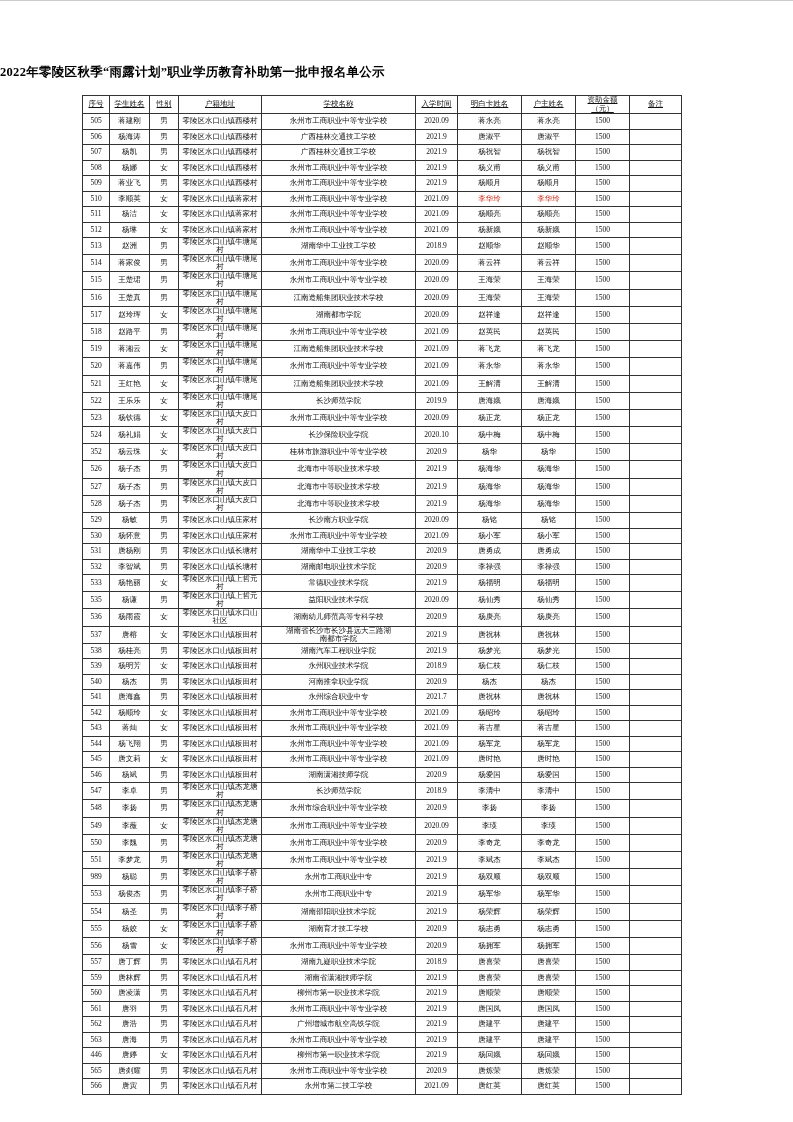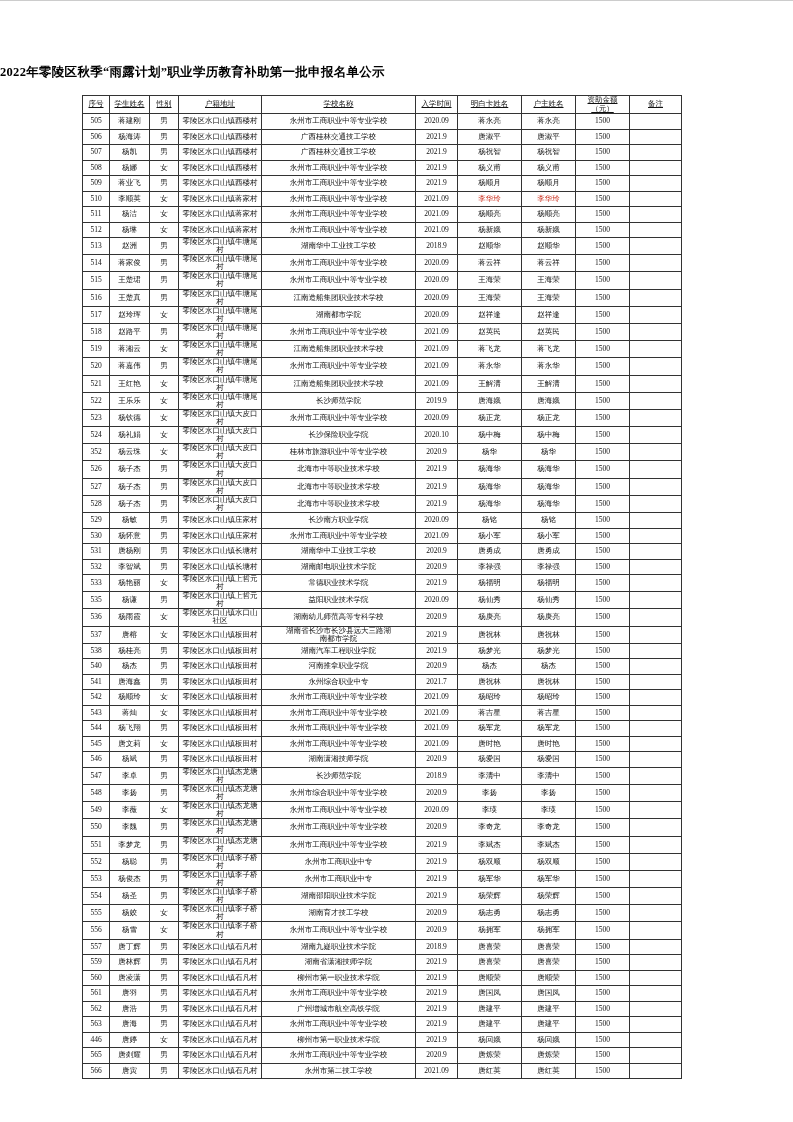--- a/index.html
+++ b/index.html
@@ -443,20 +443,32 @@
         <td class="col-gender">男</td>
         <td class="col-address">零陵区水口山镇板田村</td>
         <td class="col-school">湖南汽车工程职业学院</td>
         <td class="col-date">2021.9</td>
         <td class="col-card">杨梦光</td>
         <td class="col-head">杨梦光</td>
         <td class="col-amount">1500</td>
         <td class="col-note"></td>
       </tr>
       <tr>
+        <td class="col-no">539</td>
+        <td class="col-name">杨明芳</td>
+        <td class="col-gender">女</td>
+        <td class="col-address">零陵区水口山镇板田村</td>
+        <td class="col-school">永州职业技术学院</td>
+        <td class="col-date">2018.9</td>
+        <td class="col-card">杨仁枝</td>
+        <td class="col-head">杨仁枝</td>
+        <td class="col-amount">1500</td>
+        <td class="col-note"></td>
+      </tr>
+      <tr>
         <td class="col-no">540</td>
         <td class="col-name">杨杰</td>
         <td class="col-gender">男</td>
         <td class="col-address">零陵区水口山镇板田村</td>
         <td class="col-school">河南推拿职业学院</td>
         <td class="col-date">2020.9</td>
         <td class="col-card">杨杰</td>
         <td class="col-head">杨杰</td>
         <td class="col-amount">1500</td>
         <td class="col-note"></td>
@@ -587,21 +599,21 @@
         <td class="col-gender">男</td>
         <td class="col-address">零陵区水口山镇杰龙塘村</td>
         <td class="col-school">永州市工商职业中等专业学校</td>
         <td class="col-date">2021.9</td>
         <td class="col-card">李斌杰</td>
         <td class="col-head">李斌杰</td>
         <td class="col-amount">1500</td>
         <td class="col-note"></td>
       </tr>
       <tr>
-        <td class="col-no">552</td>
+        <td class="col-no">989</td>
         <td class="col-name">杨聪</td>
         <td class="col-gender">男</td>
         <td class="col-address">零陵区水口山镇李子桥村</td>
         <td class="col-school">永州市工商职业中专</td>
         <td class="col-date">2021.9</td>
         <td class="col-card">杨双顺</td>
         <td class="col-head">杨双顺</td>
         <td class="col-amount">1500</td>
         <td class="col-note"></td>
       </tr>

